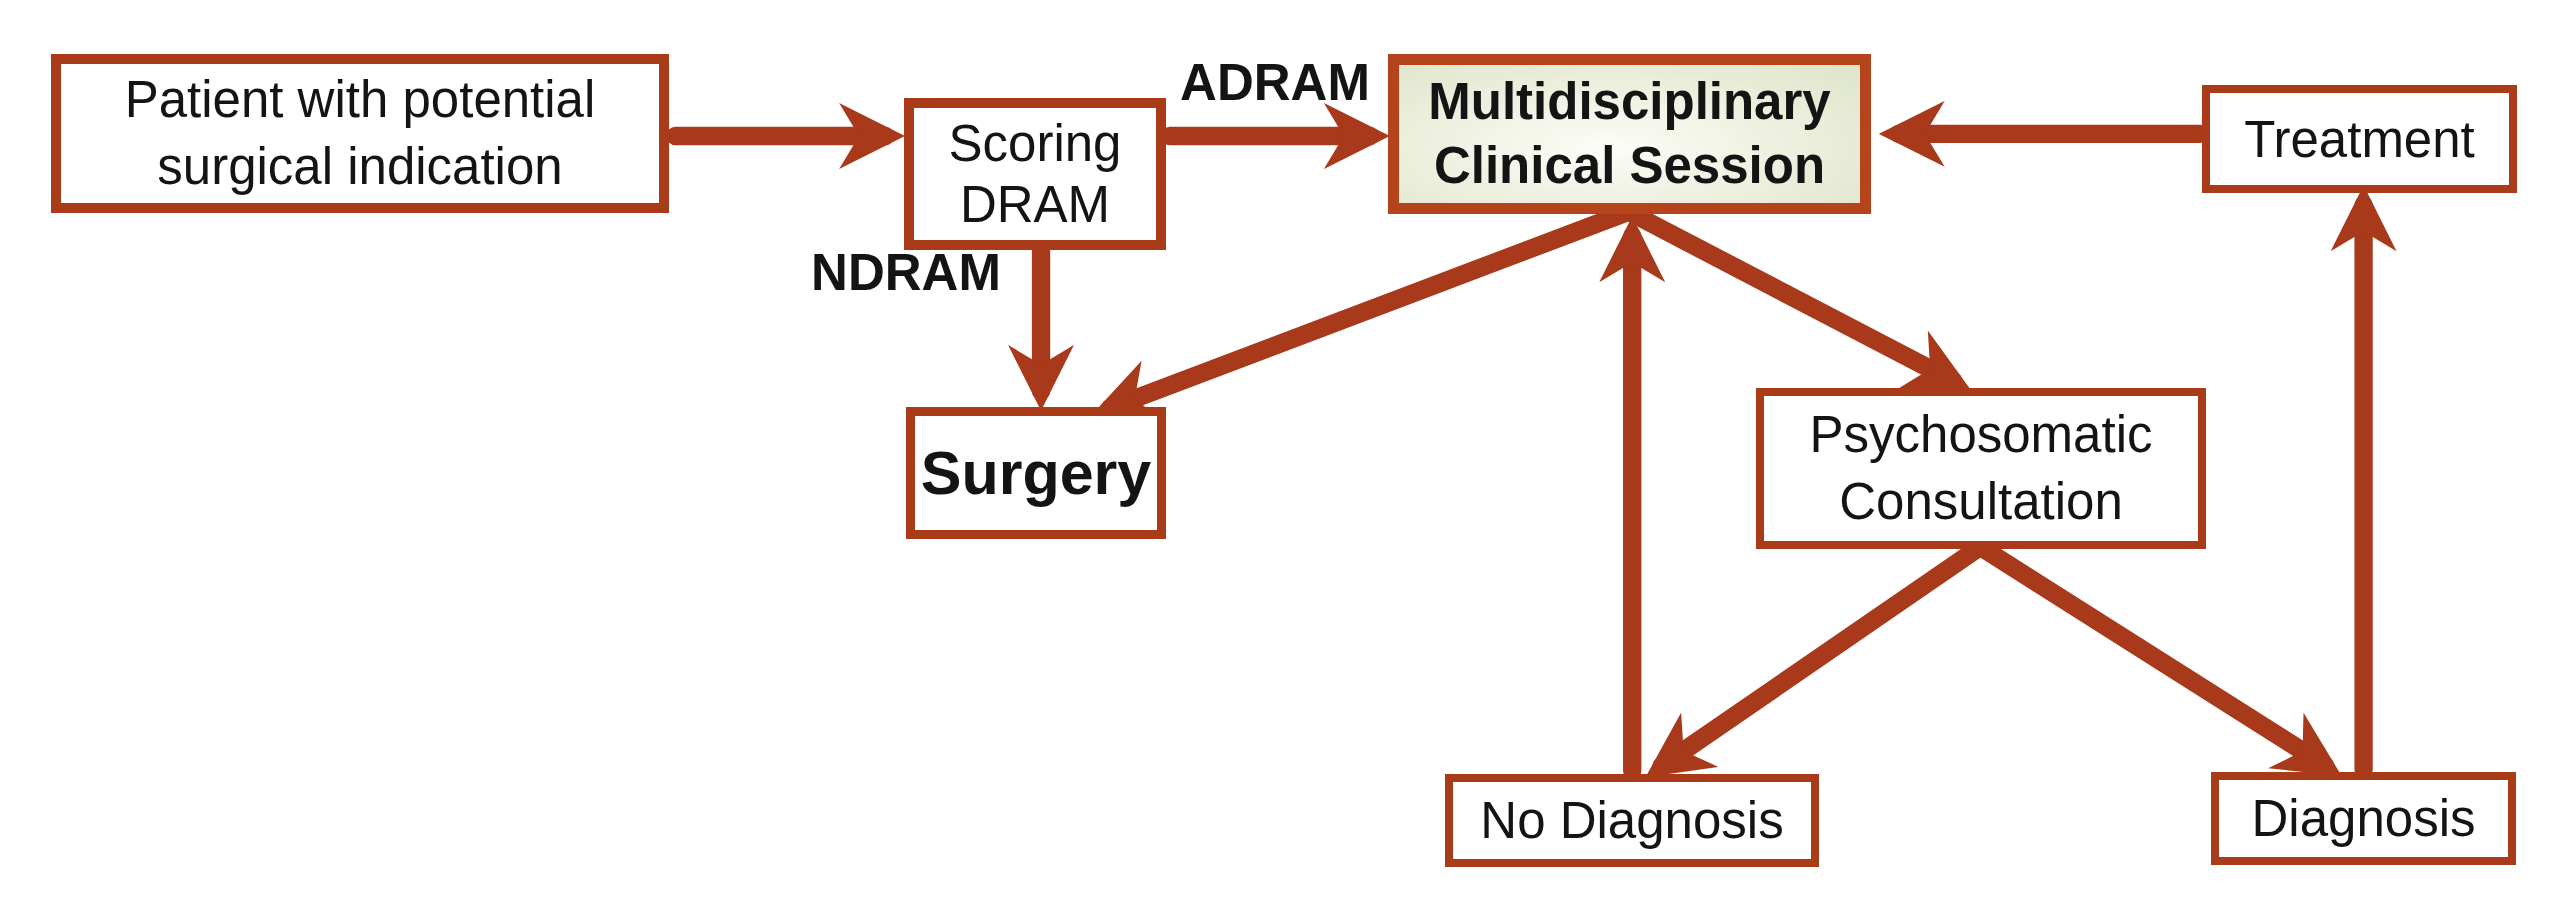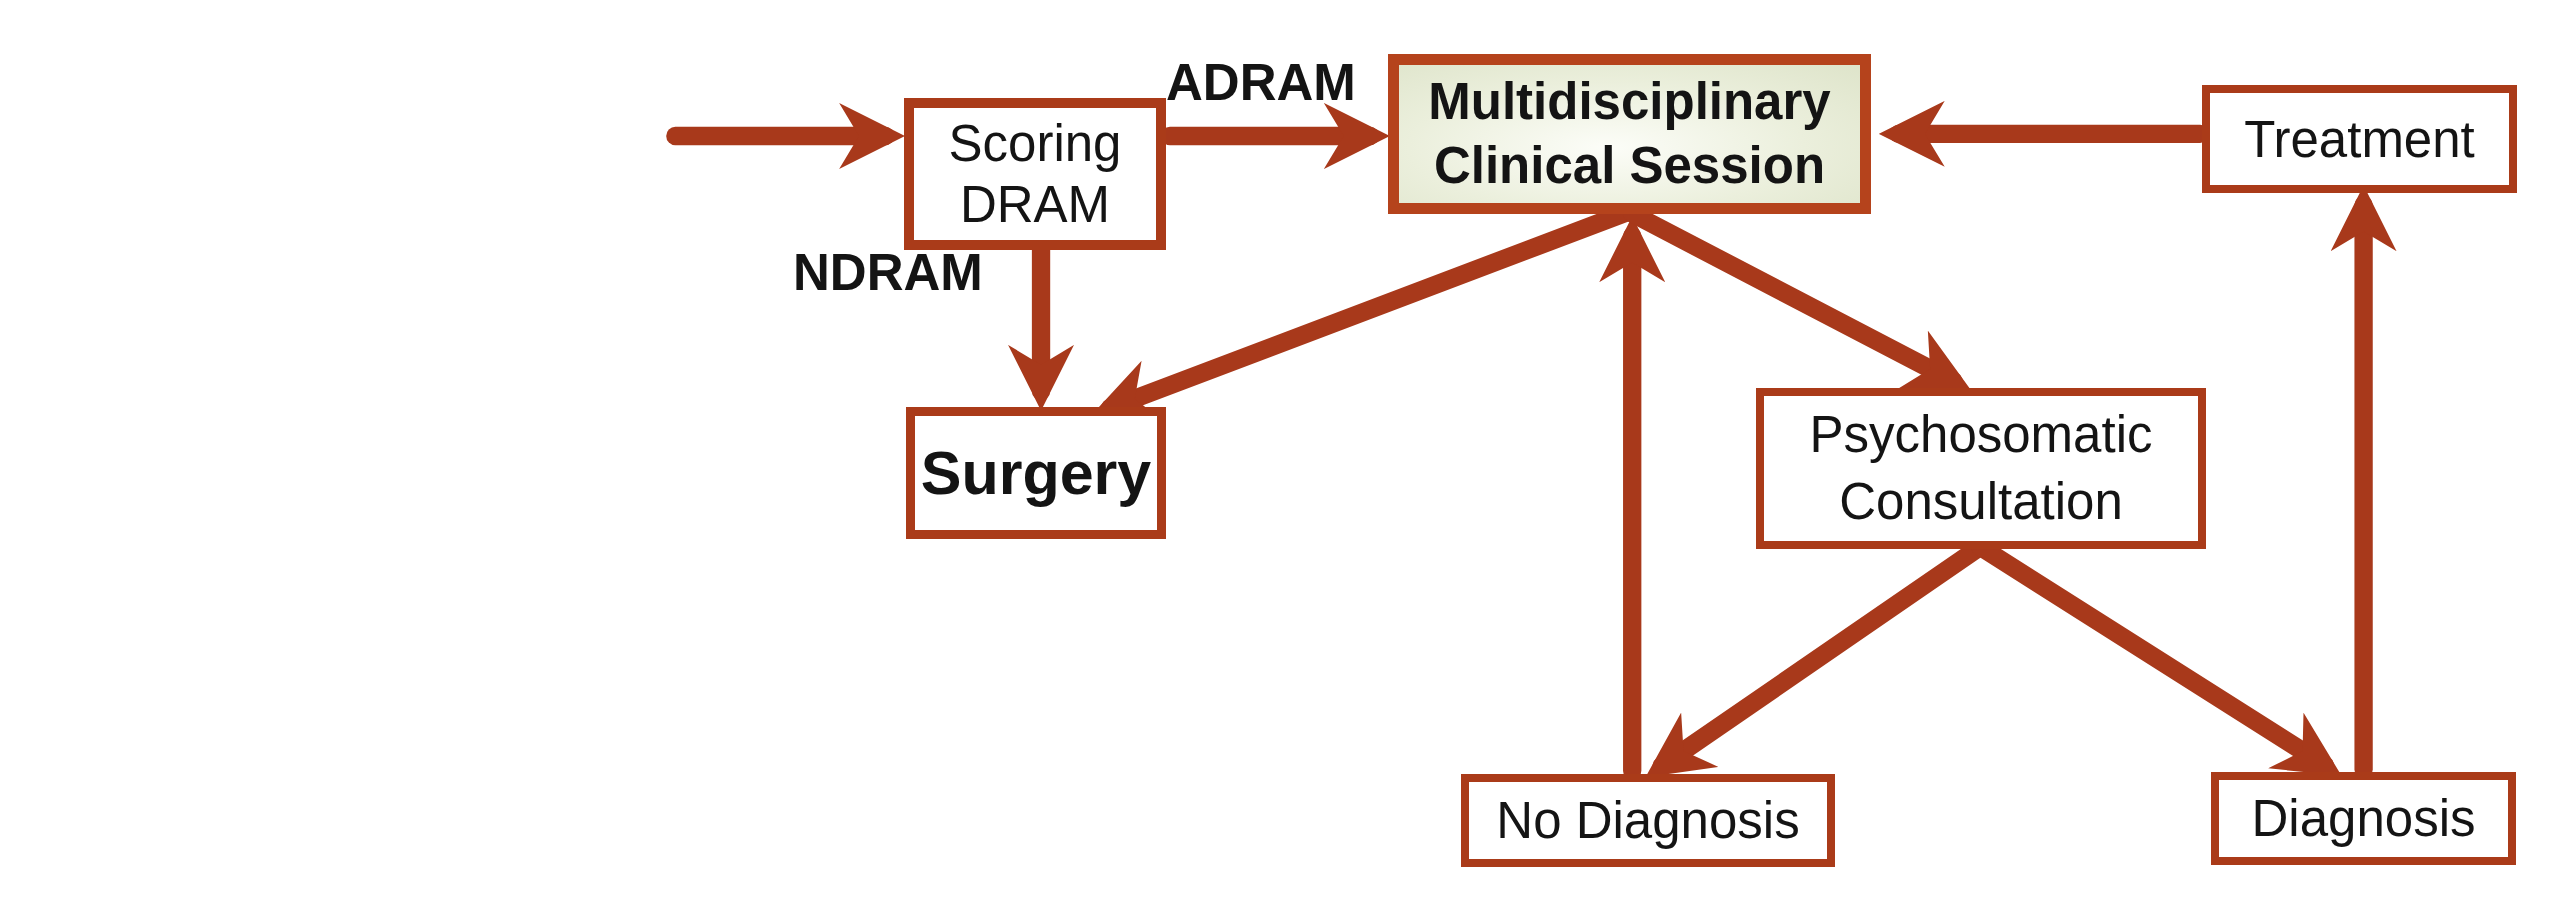--- a/index.html
+++ b/index.html
@@ -67,20 +67,21 @@
     font-weight: bold;
     border-width: 9.2px;
     line-height: 1;
   }
   .edge-label {
     position: absolute;
     font-weight: bold;
     font-size: 51px;
     line-height: 56px;
     color: var(--c-text);
+    text-align: center;
     white-space: nowrap;
   }
 </style>
 </head>
 <body>
 
 <div id="canvas">
 
   <svg id="edges-layer" viewBox="0 0 3655 1300" xmlns="http://www.w3.org/2000/svg">
     <defs>
@@ -93,20 +94,24 @@
     <line class="edge" x1="1477" y1="296" x2="1477" y2="555" marker-end="url(#head)"></line>
     <line class="edge" x1="2312" y1="300" x2="1575" y2="579" marker-end="url(#head)"></line>
     <line class="edge" x1="2316" y1="1094" x2="2316" y2="335" marker-end="url(#head)"></line>
     <line class="edge" x1="2316" y1="303" x2="2772" y2="541" marker-end="url(#head)"></line>
     <line class="edge" x1="2810" y1="776" x2="2358" y2="1087" marker-end="url(#head)"></line>
     <line class="edge" x1="2810" y1="776" x2="3299" y2="1086" marker-end="url(#head)"></line>
     <line class="edge" x1="3354" y1="1092" x2="3354" y2="291" marker-end="url(#head)"></line>
     <line class="edge" x1="3122" y1="190" x2="2694" y2="190" marker-end="url(#head)"></line>
   </svg>
 
+  <div class="node" id="node-patient" style="left:51px; top:54px; width:618px; height:159px;">
+    <span>Patient with potential</span>
+    <span>surgical indication</span>
+  </div>
 
   <div class="node" id="node-scoring" style="left:904px; top:54px; width:262px; height:152px; line-height:1.2;margin-top:44px;">
     <span>Scoring</span>
     <span>DRAM</span>
   </div>
 
   <div class="node" id="node-mcs" style="left:1388px; top:54px; width:483px; height:160px; line-height:1.25;">
     <span>Multidisciplinary</span>
     <span>Clinical Session</span>
   </div>
@@ -117,21 +122,21 @@
 
   <div class="node" id="node-surgery" style="left:906px; top:407px; width:260px; height:132px;">
     <span>Surgery</span>
   </div>
 
   <div class="node thin" id="node-psychosomatic" style="left:1756px; top:388px; width:450px; height:161px; line-height:1.3;text-align:center;">
     <span>Psychosomatic</span>
     <span>Consultation</span>
   </div>
 
-  <div class="node thin" id="node-no-diagnosis" style="left:1445px; top:774px; width:374px; height:93px;margin-left:16px;">
+  <div class="node thin" id="node-no-diagnosis" style="left:1445px; top:774px; width:374px; height:93px;">
     <span>No Diagnosis</span>
   </div>
 
   <div class="node thin" id="node-diagnosis" style="left:2211px; top:772px; width:305px; height:93px;">
     <span>Diagnosis</span>
   </div>
 
   <div class="edge-label" style="left:1166px; top:55px; width:218px;">ADRAM</div>
 
   <div class="edge-label" style="left:793px; top:245px; width:226px;">NDRAM</div>

